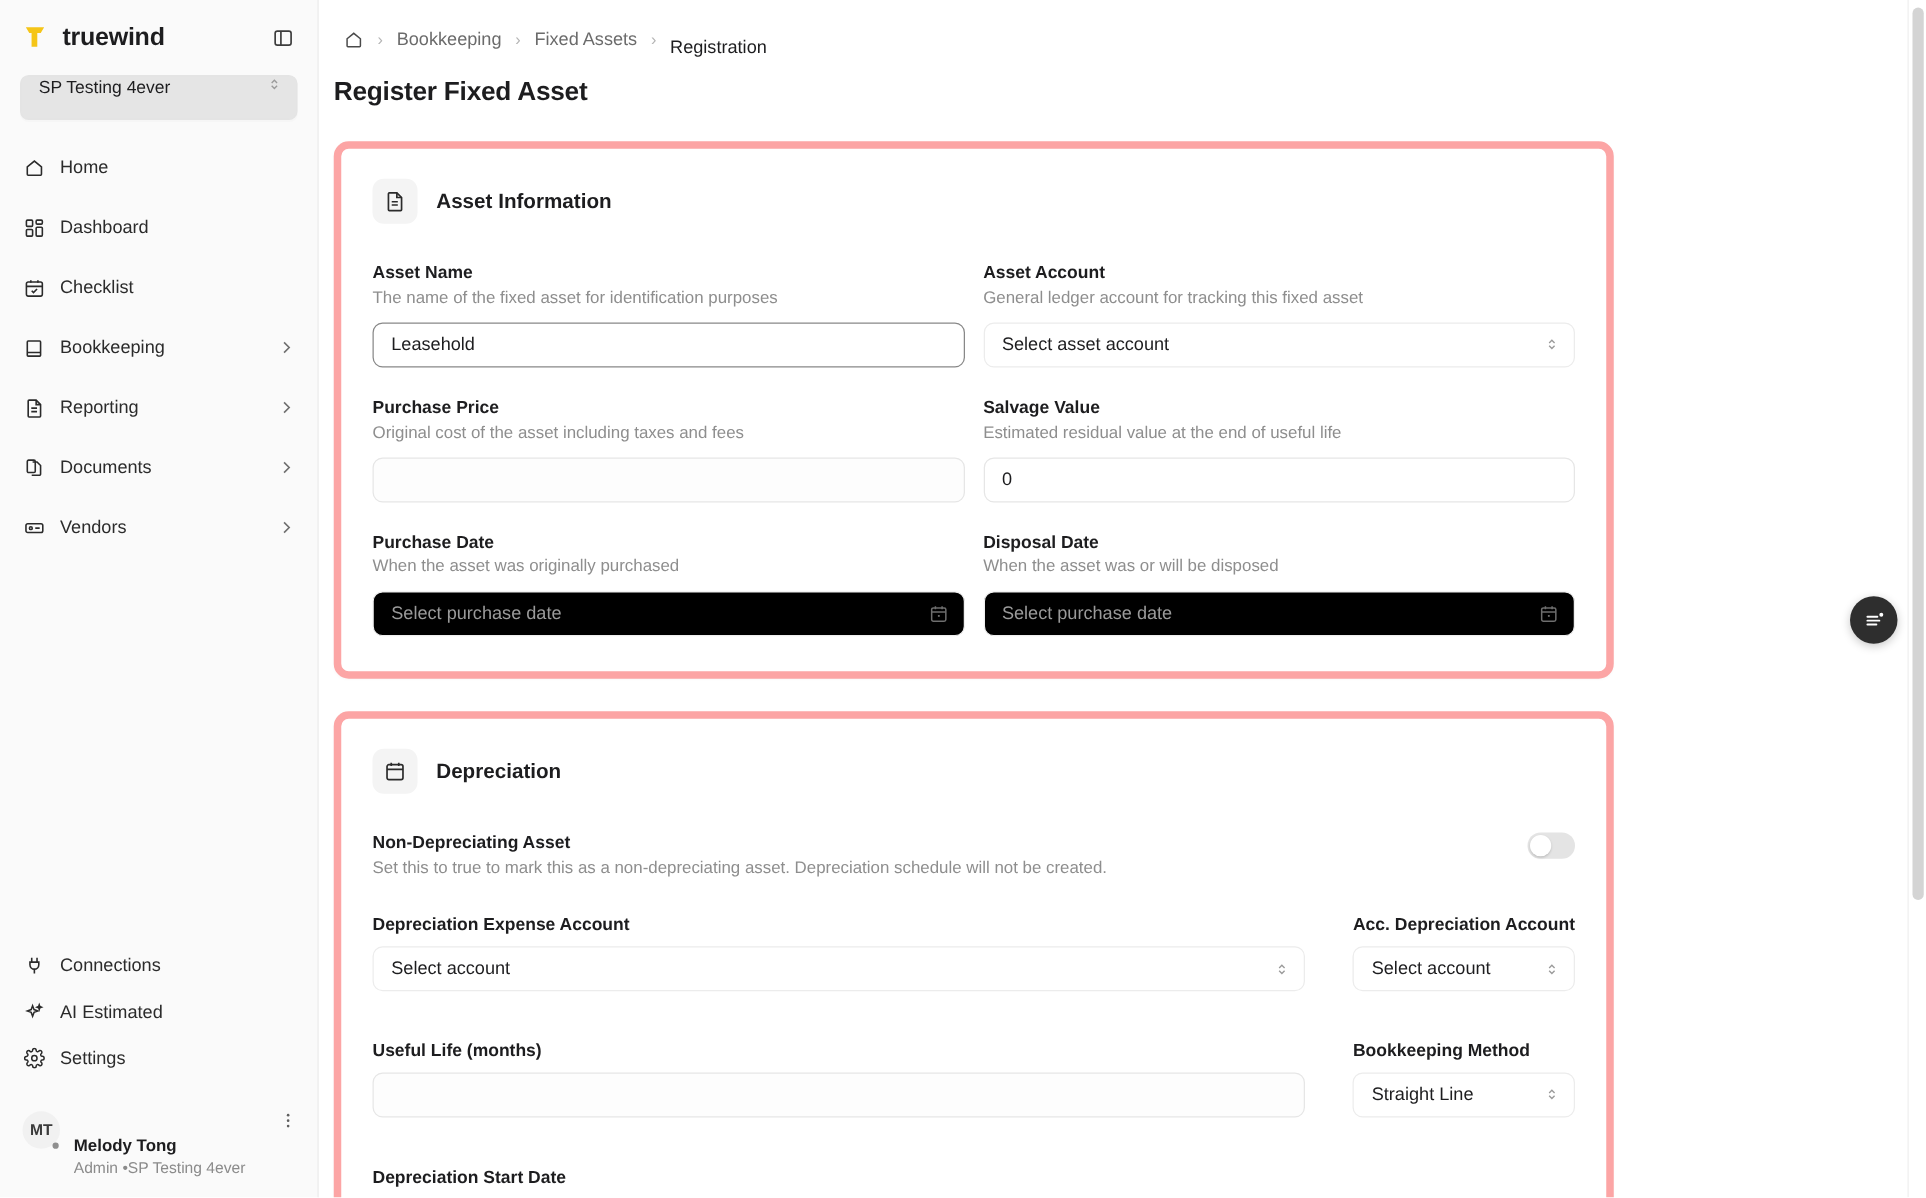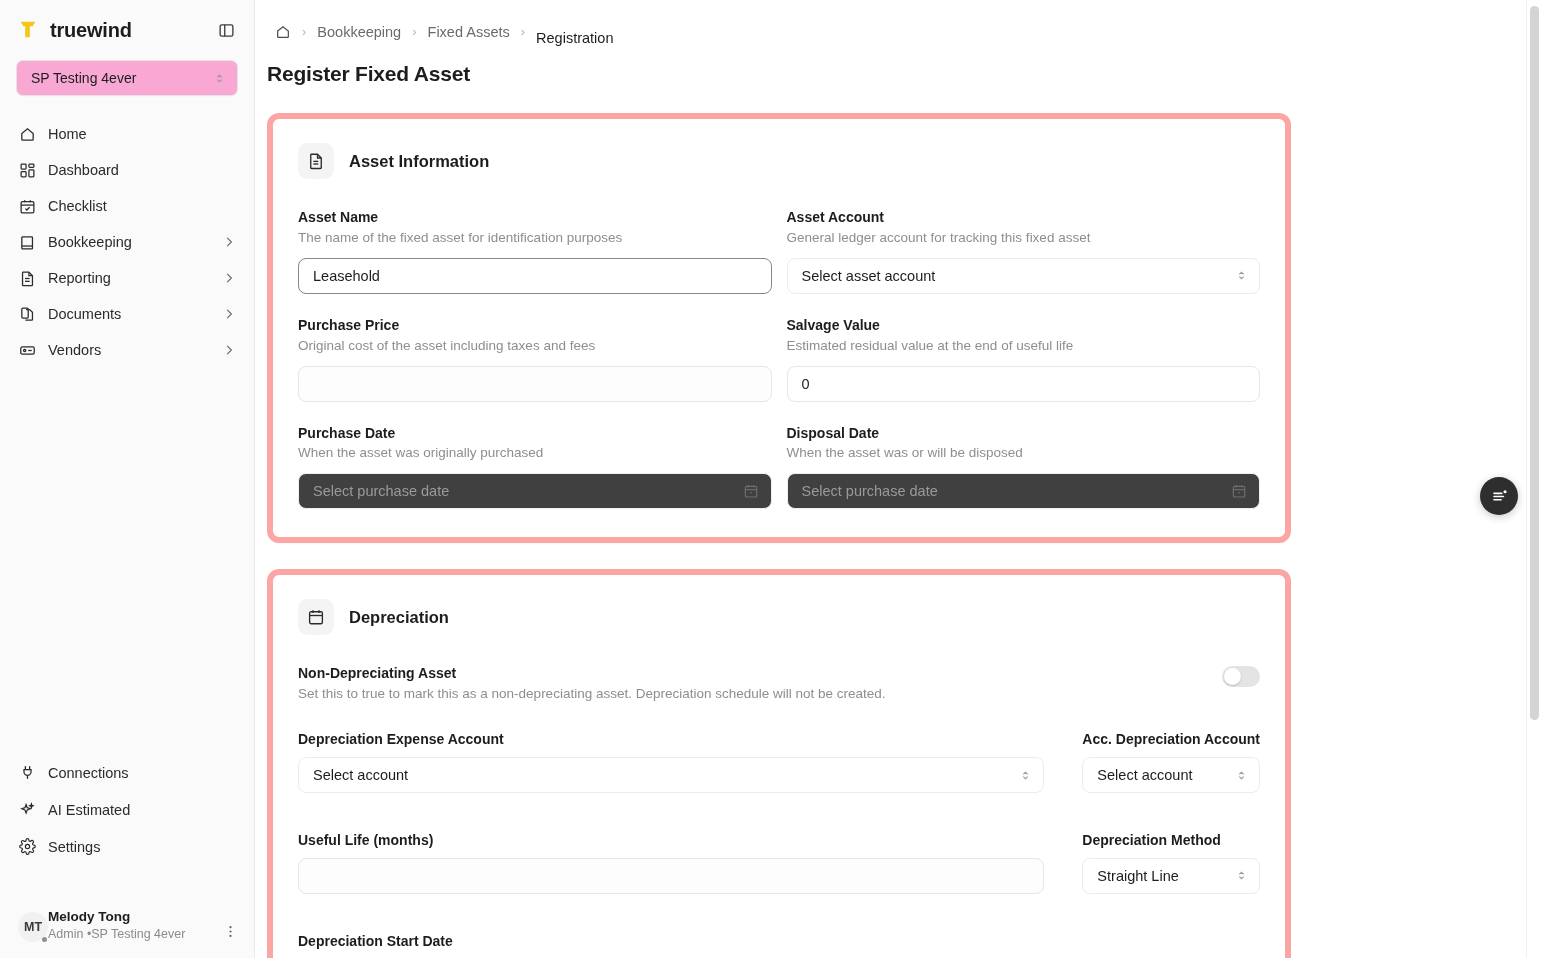--- a/index.html
+++ b/index.html
@@ -30,46 +30,46 @@
     font-size: 20px; font-weight: 700; color: #1d1d1f; letter-spacing: -0.2px;
     flex: 1;
   }
   .panel-toggle {
     width: 24px; height: 24px; display: flex; align-items: center; justify-content: center;
     cursor: pointer; color: #3d3d3d;
   }
   .org-select {
     margin: 10px 16px 14px 16px;
     height: 36px;
-    background: #f9a8d4;
+    background: #e5e5e5;
     border: 1px solid #e4e4e4;
     border-radius: 7px;
-    display: flex; align-items: center; justify-content: space-between;
+    display: flex; align-items: flex-start; justify-content: space-between;
     padding: 0 11px 0 14px;
     font-size: 14px; color: #1d1d1f;
     cursor: pointer;
     box-shadow: 0 1px 1px rgba(0,0,0,0.02);
   }
   .chev-updown { color: #9a9a9a; font-size: 11px; line-height: 1; display: flex; flex-direction: column; }
 
-  .nav { padding: 6px 10px 0 10px; display: flex; flex-direction: column; gap: 0; }
+  .nav { padding: 6px 10px 0 10px; display: flex; flex-direction: column; gap: 12px; }
   .nav-item {
     display: flex; align-items: center; gap: 12px;
     height: 36px; padding: 0 8px 0 8px;
     border-radius: 7px; cursor: pointer;
     color: #2b2b2b; font-size: 14.5px;
   }
   .nav-icon { width: 18px; height: 18px; flex: 0 0 18px; display: flex; align-items: center; justify-content: center; color: #2b2b2b; }
   .nav-label { flex: 1; }
   .nav-chevron { color: #6f6f6f; display: flex; align-items: center; }
 
   .sidebar-bottom { margin-top: auto; padding: 0 10px 0 10px; display: flex; flex-direction: column; gap: 1px; }
 
   .user-row {
-    display: flex; align-items: flex-end; 
+    display: flex; align-items: flex-start; gap: 11px;
     padding: 12px 12px 16px 18px;
     margin-top: 12px;
     cursor: pointer;
   }
   .avatar {
     width: 30px; height: 30px; border-radius: 50%;
     background: #f1f1f1; color: #3a3a3a;
     display: flex; align-items: center; justify-content: center;
     font-size: 12.5px; font-weight: 600; flex: 0 0 30px;
     position: relative;
@@ -144,21 +144,21 @@
     padding: 0 11px 0 14px;
     font-size: 14.5px; color: #1d1d1f;
     display: flex; align-items: center; justify-content: space-between;
     cursor: pointer;
   }
   .select .ph { color: #1d1d1f; }
 
   .datefield {
     height: 36px; width: 100%;
     border: 1px solid #efefef; border-radius: 8px;
-    background: #404040;
+    background: #000000;
     padding: 0 12px 0 14px;
     font-size: 14.5px; color: #9a9a9a;
     display: flex; align-items: center; justify-content: space-between;
     cursor: pointer;
   }
   .cal-icon { color: #6e6e6e; display: flex; align-items: center; }
 
   
   .toggle-row {
     display: flex; align-items: flex-start; justify-content: space-between;
@@ -551,21 +551,21 @@
         </div>
 
         <div class="field field-compact">
           <span class="f-label">Useful Life (months)</span>
           <div class="f-control">
             <div class="input empty"></div>
           </div>
         </div>
 
         <div class="field field-compact">
-          <span class="f-label">Depreciation Method</span>
+          <span class="f-label">Bookkeeping Method</span>
           <div class="f-control">
             <div class="select">
               <span class="ph">Straight Line</span>
               <span class="chev-updown">
                 <svg width="13" height="13" viewBox="0 0 24 24" fill="none" stroke="currentColor" stroke-width="2">
                   <polyline points="8,10 12,6 16,10"></polyline>
                     <polyline points="8,14 12,18 16,14"></polyline>
                 </svg>
               </span>
             </div>

